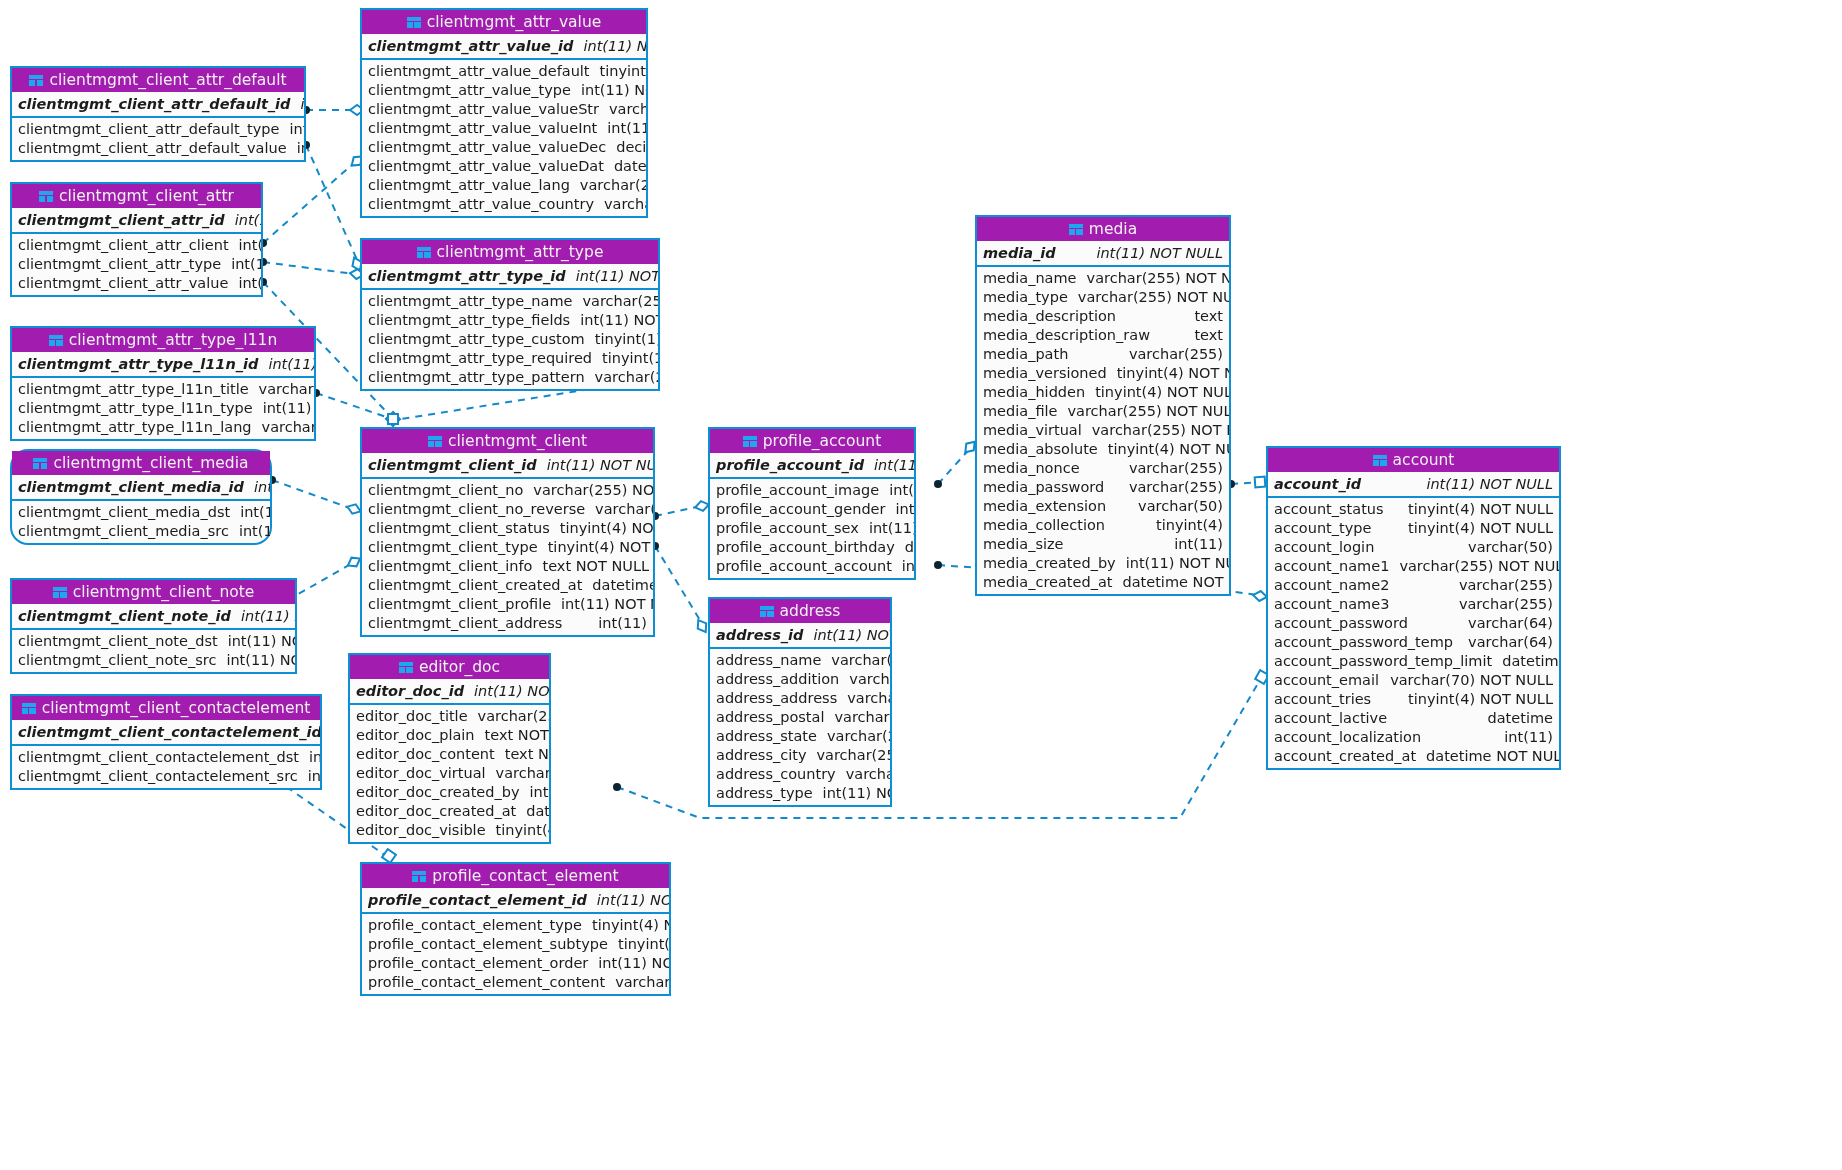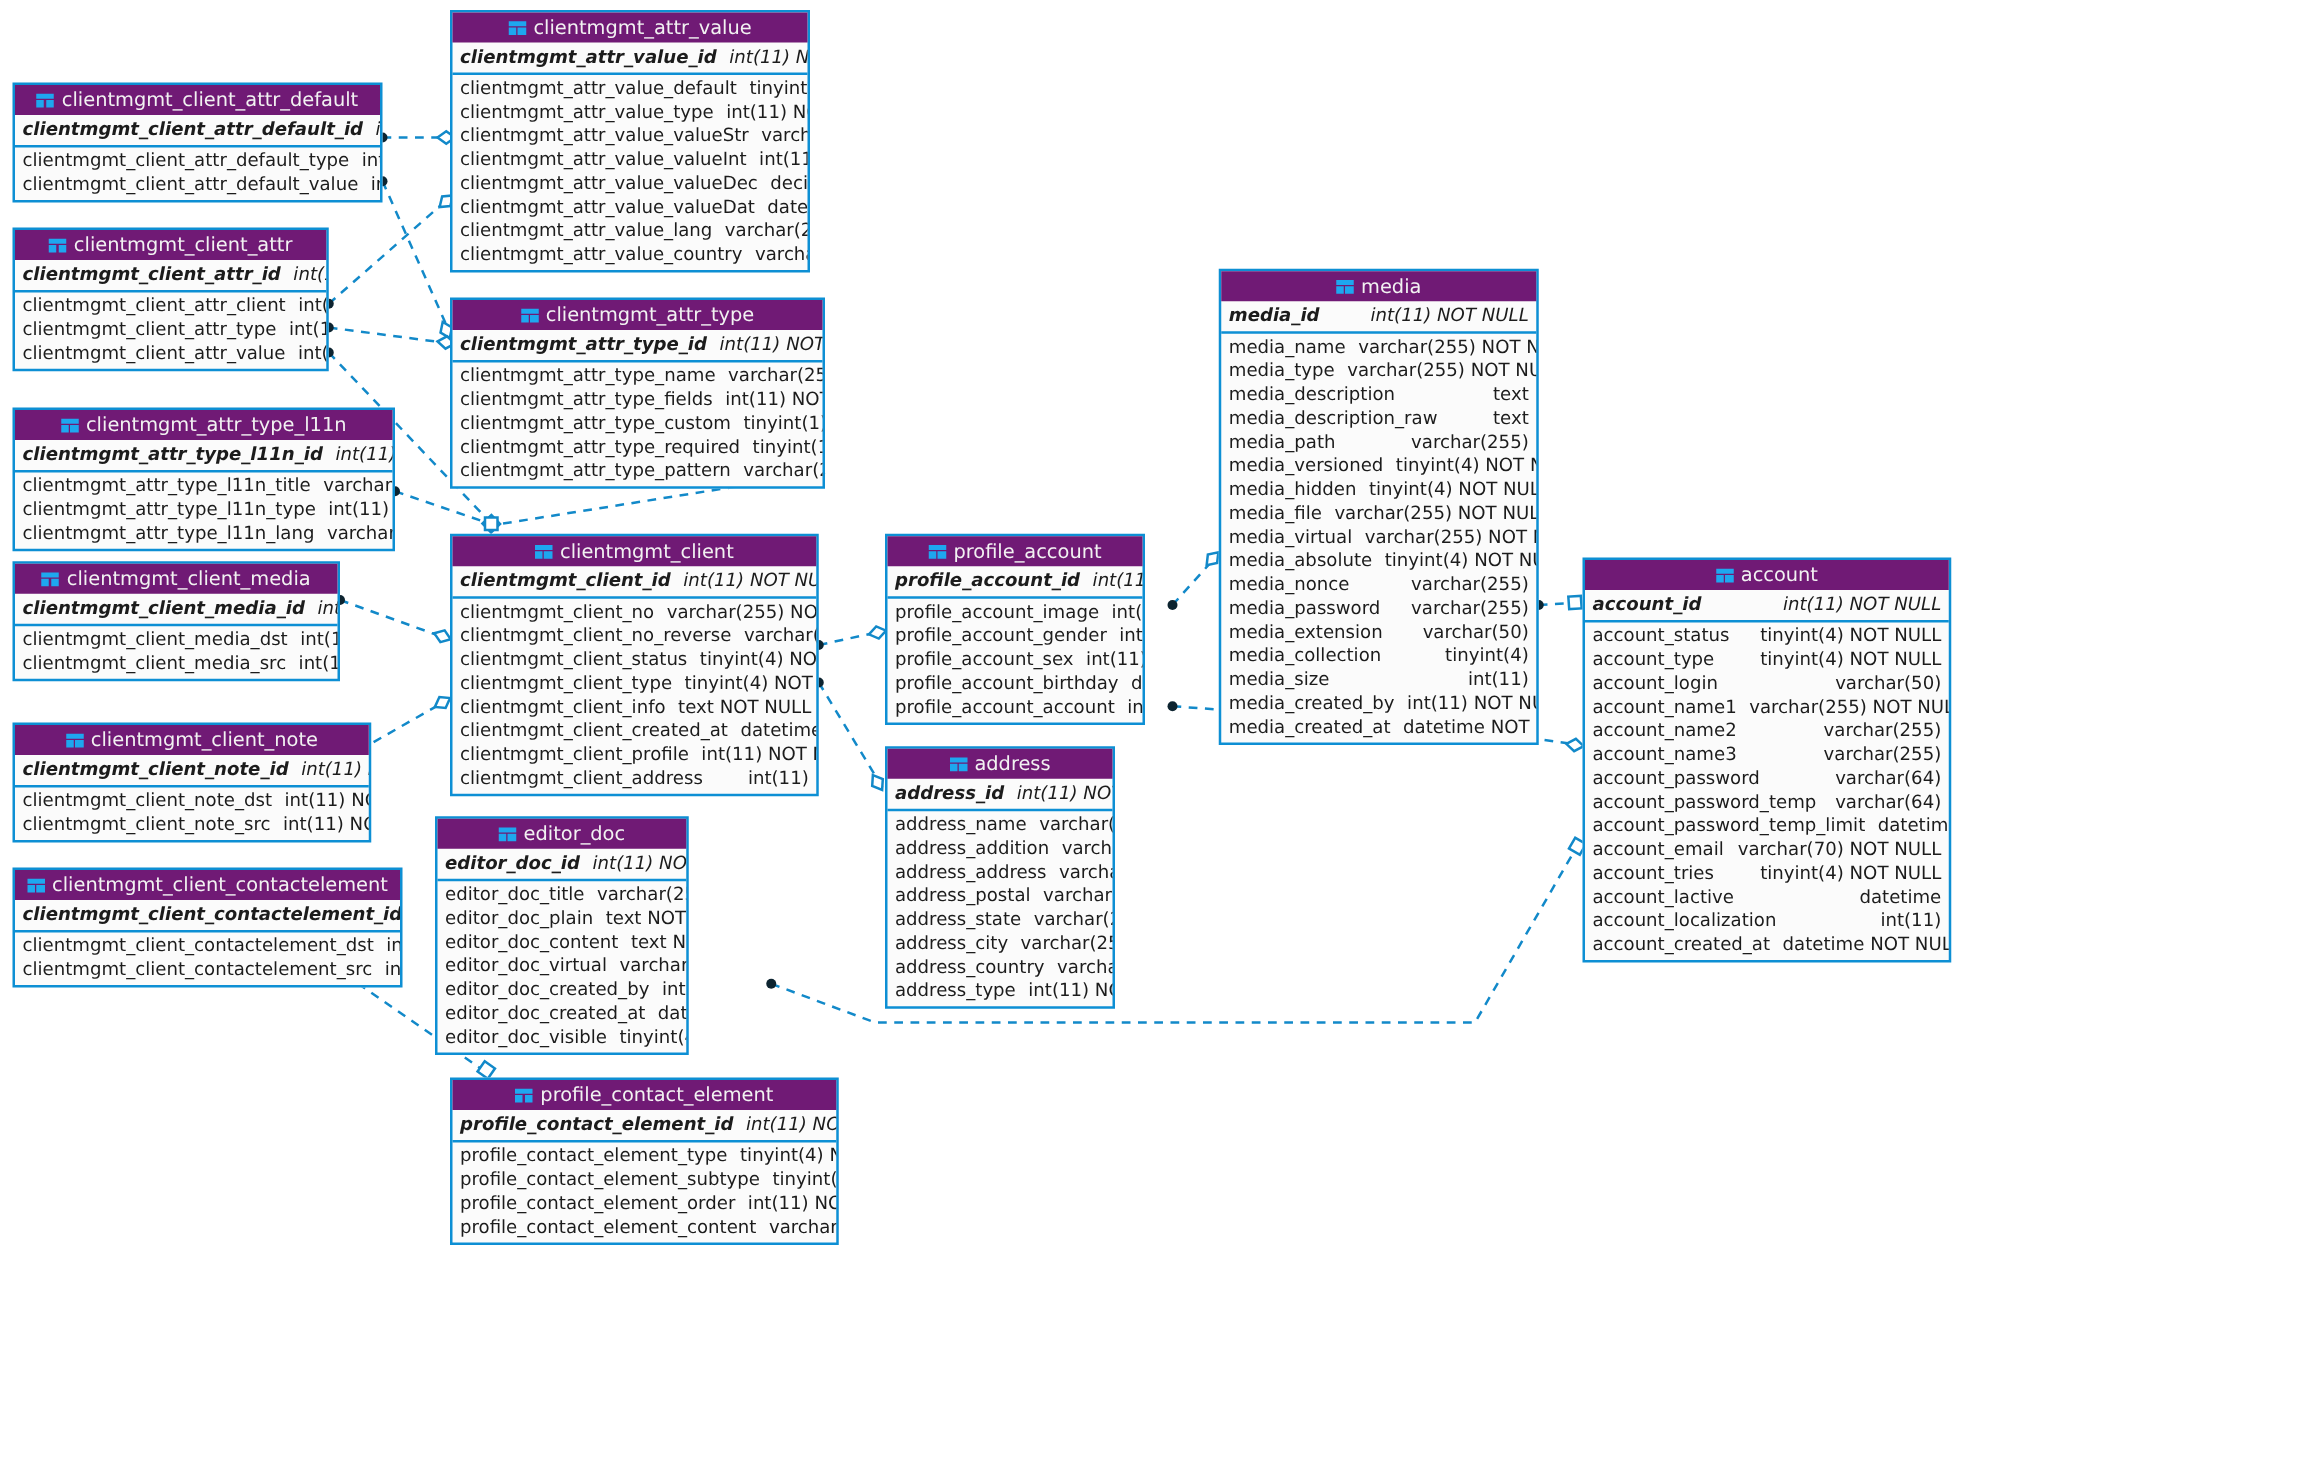--- a/index.html
+++ b/index.html
@@ -31,21 +31,21 @@
   }
   .entity {
     position: absolute;
     box-sizing: border-box;
     border: 2px solid #0d8fd4;
     background: #fbfbfb;
     z-index: 2;
     box-shadow: 0 0 0 0 rgba(0,0,0,0);
   }
   .entity-header {
-    background: #701a75;
+    background: #a21caf;
     color: #f2f2f2;
     font-size: 15.5px;
     line-height: 24px;
     height: 24px;
     text-align: center;
     white-space: nowrap;
     overflow: hidden;
     display: flex;
     align-items: center;
     justify-content: center;
@@ -431,21 +431,21 @@
         <div class="row">
           <span class="fname">media_created_by</span>
           <span class="ftype">int(11) NOT NULL</span>
         </div>
         <div class="row">
           <span class="fname">media_created_at</span>
           <span class="ftype">datetime NOT NULL</span>
         </div>
       </div>
     </div>
-    <div class="entity" style="left: 10px; top: 449px; width: 262px;">
+    <div class="entity" style="left: 10px; top: 449px; width: 262px; border-radius: 18px;">
       <div class="entity-header">
         <span class="tbl-icon">
           <i class="r1"></i>
           <i class="r2a"></i>
           <i class="r2b"></i>
         </span>
         <span>clientmgmt_client_media</span>
       </div>
       <div class="pk-row">
         <div class="row pk">

